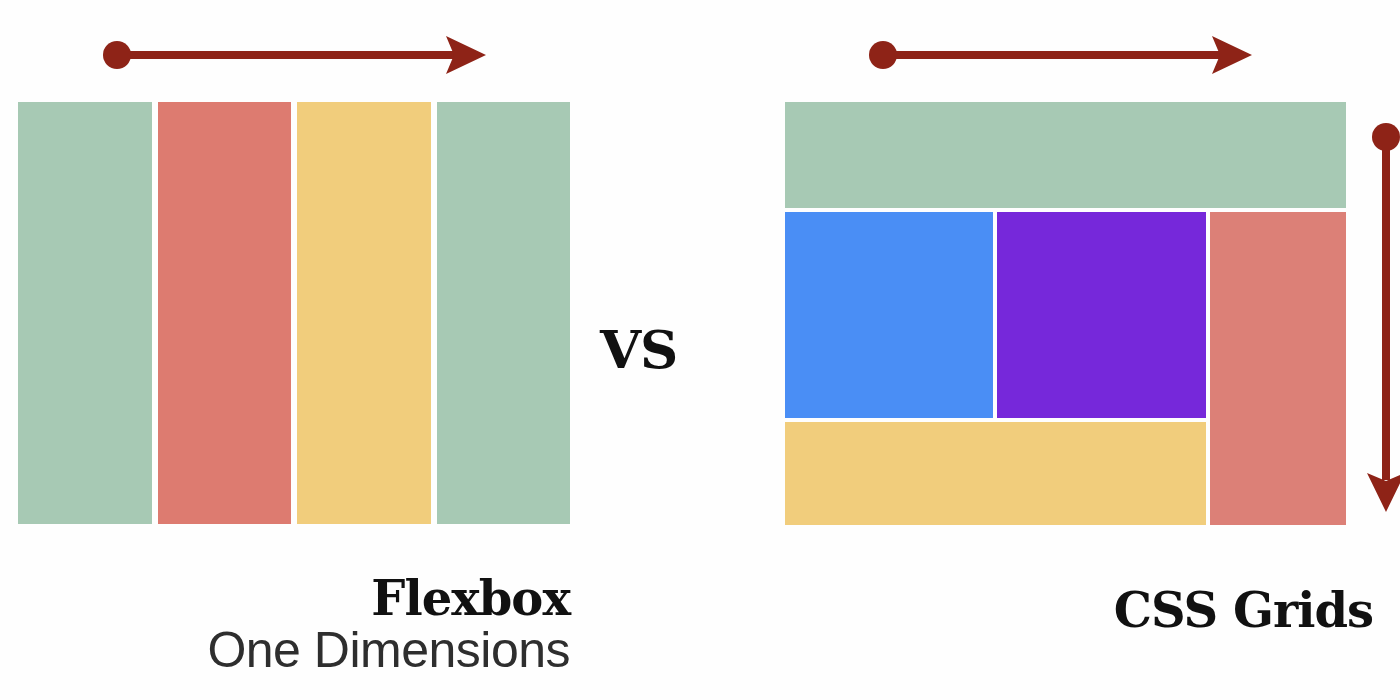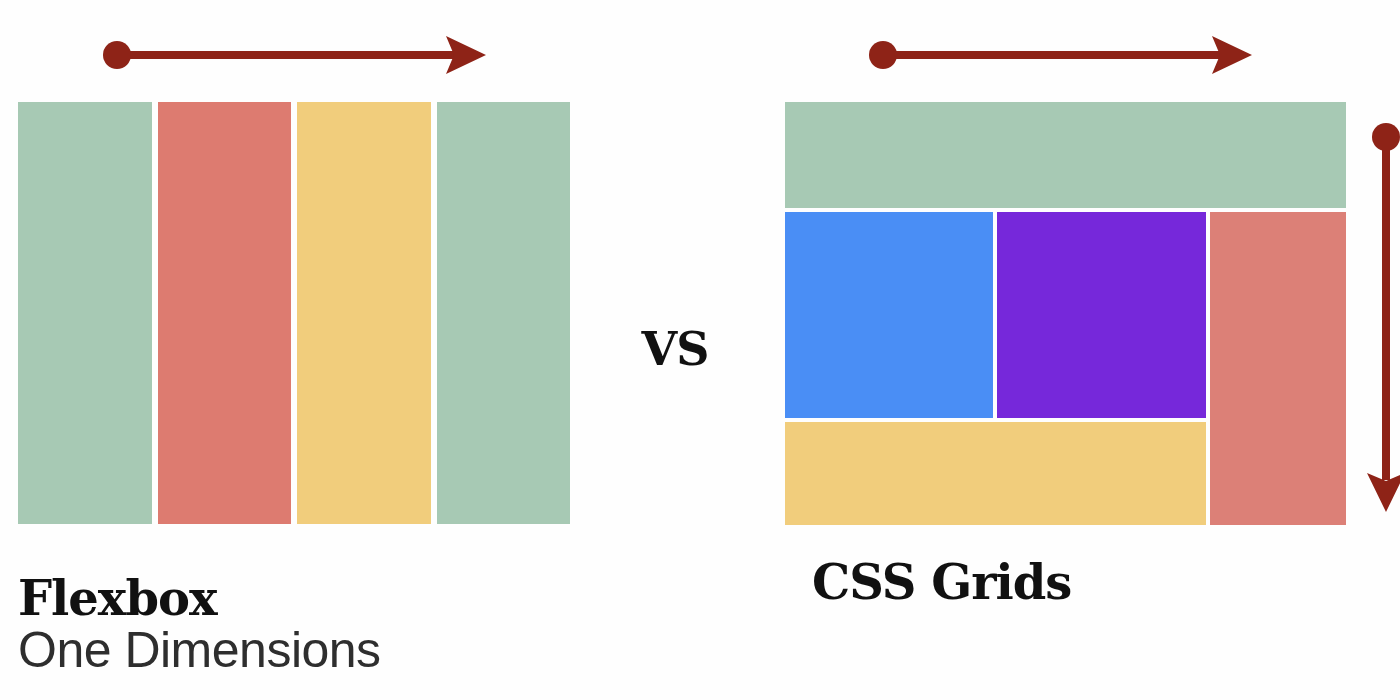--- a/index.html
+++ b/index.html
@@ -32,28 +32,27 @@
     gap:4px;
   }
   .cell-header{grid-column:1/4;grid-row:1;}
   .cell-left{grid-column:1;grid-row:2;}
   .cell-middle{grid-column:2;grid-row:2;}
   .cell-sidebar{grid-column:3;grid-row:2/4;}
   .cell-footer{grid-column:1/3;grid-row:3;}
   
   .vs{
     position:absolute;left:600px;top:326px;width:150px;
-    text-align:center;
     font-family:"DejaVu Serif",serif;
-    font-weight:700;font-size:46px;line-height:46px;
+    font-weight:700;font-size:53px;line-height:46px;
     color:#111;letter-spacing:-1px;
   }
-  .label{position:absolute;text-align:left;}
+  .label{position:absolute;text-align:right;}
   .label-left{left:18px;top:574px;width:552px;}
-  .label-right{left:812px;top:558px;width:561px;}
+  .label-right{left:812px;top:586px;width:561px;}
   .label .title{
     font-family:"DejaVu Serif",serif;
     font-weight:700;font-size:48px;line-height:48px;
     color:#111;letter-spacing:-1px;
   }
   .label .subtitle{
     margin-top:8px;
     font-family:"Liberation Sans",sans-serif;
     font-weight:400;font-size:50px;line-height:40px;
     color:#2e2e2e;letter-spacing:-0.5px;

